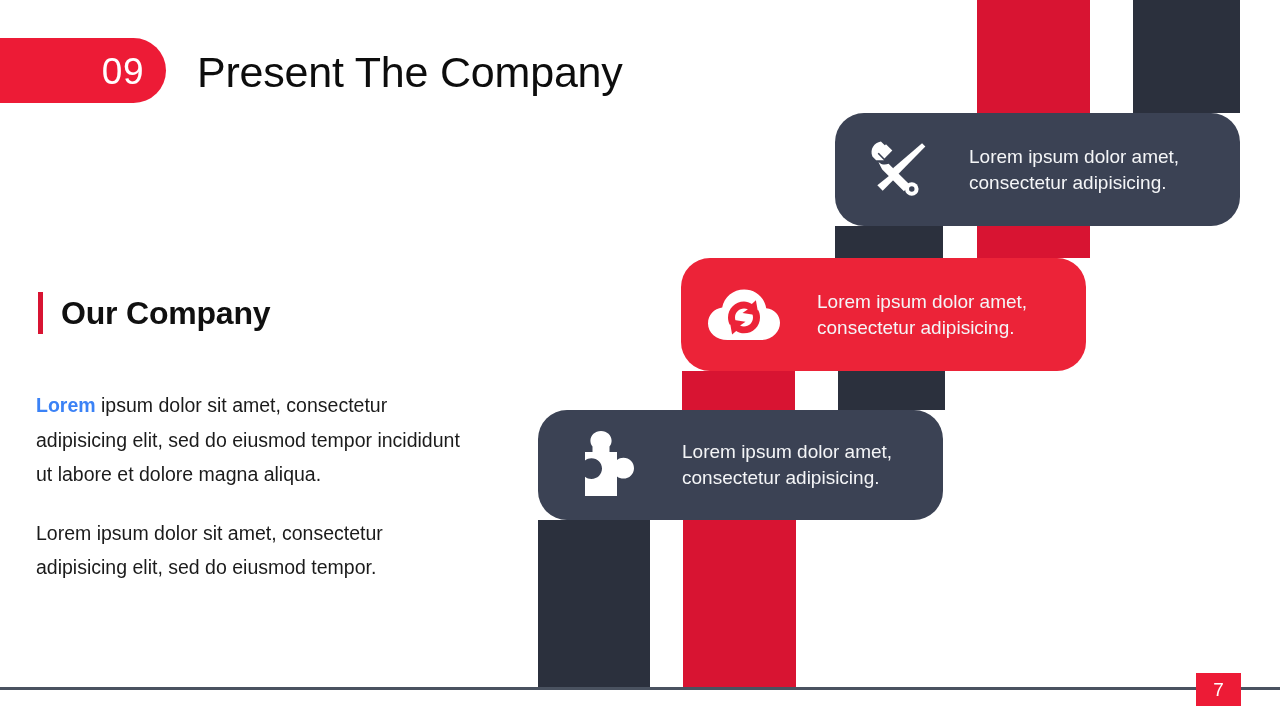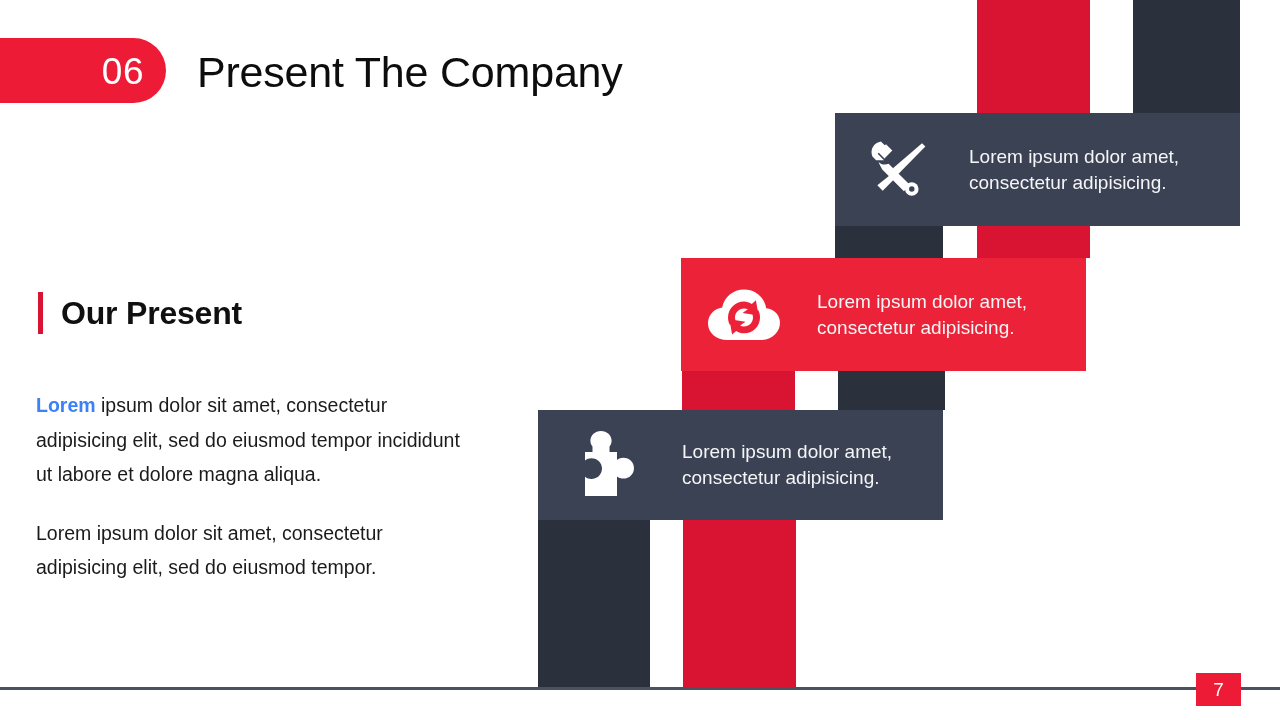--- a/index.html
+++ b/index.html
@@ -100,20 +100,21 @@
     color: #3b82f6;
     font-weight: bold;
   }
 
   
   .card {
     position: absolute;
     display: flex;
     align-items: center;
     box-sizing: border-box;
+    border-radius: 29px;
   }
   .card-navy { background: #3b4254; }
   .card-red  { background: #ec2338; }
 
   .card-icon {
     flex: 0 0 auto;
     display: flex;
     align-items: center;
     justify-content: center;
   }
@@ -163,27 +164,27 @@
     <div class="stripe stripe-navy" style="left:1133px; top:0;    width:107px; height:113px;"></div>
     <div class="stripe stripe-navy" style="left:835px;  top:226px; width:108px; height:32px;"></div>
     <div class="stripe stripe-red" style="left:977px;  top:226px; width:113px; height:32px;"></div>
     <div class="stripe stripe-red" style="left:682px;  top:371px; width:113px; height:39px;"></div>
     <div class="stripe stripe-navy" style="left:838px;  top:371px; width:107px; height:39px;"></div>
     <div class="stripe stripe-navy" style="left:538px;  top:520px; width:112px; height:168px;"></div>
     <div class="stripe stripe-red" style="left:683px;  top:520px; width:113px; height:168px;"></div>
   </div>
 
   <div id="header-tab">
-    <span id="header-number">06</span>
+    <span id="header-number">09</span>
   </div>
   <div id="header-title">Present The Company</div>
 
   <div id="section-heading">
     <div id="section-heading-bar"></div>
-    <div id="section-heading-text">Our Present</div>
+    <div id="section-heading-text">Our Company</div>
   </div>
 
   <div id="body-copy">
     <p><span class="lead-word">Lorem</span><span> ipsum dolor sit amet, consectetur adipisicing elit, sed do eiusmod tempor incididunt ut labore et dolore magna aliqua.</span></p>
     <p><span>Lorem ipsum dolor sit amet, consectetur adipisicing elit, sed do eiusmod tempor.</span></p>
   </div>
 
   <div id="card-1" class="card card-navy">
     <span class="card-icon">
       <svg width="70" height="70" viewBox="0 0 64 64" aria-hidden="true">

